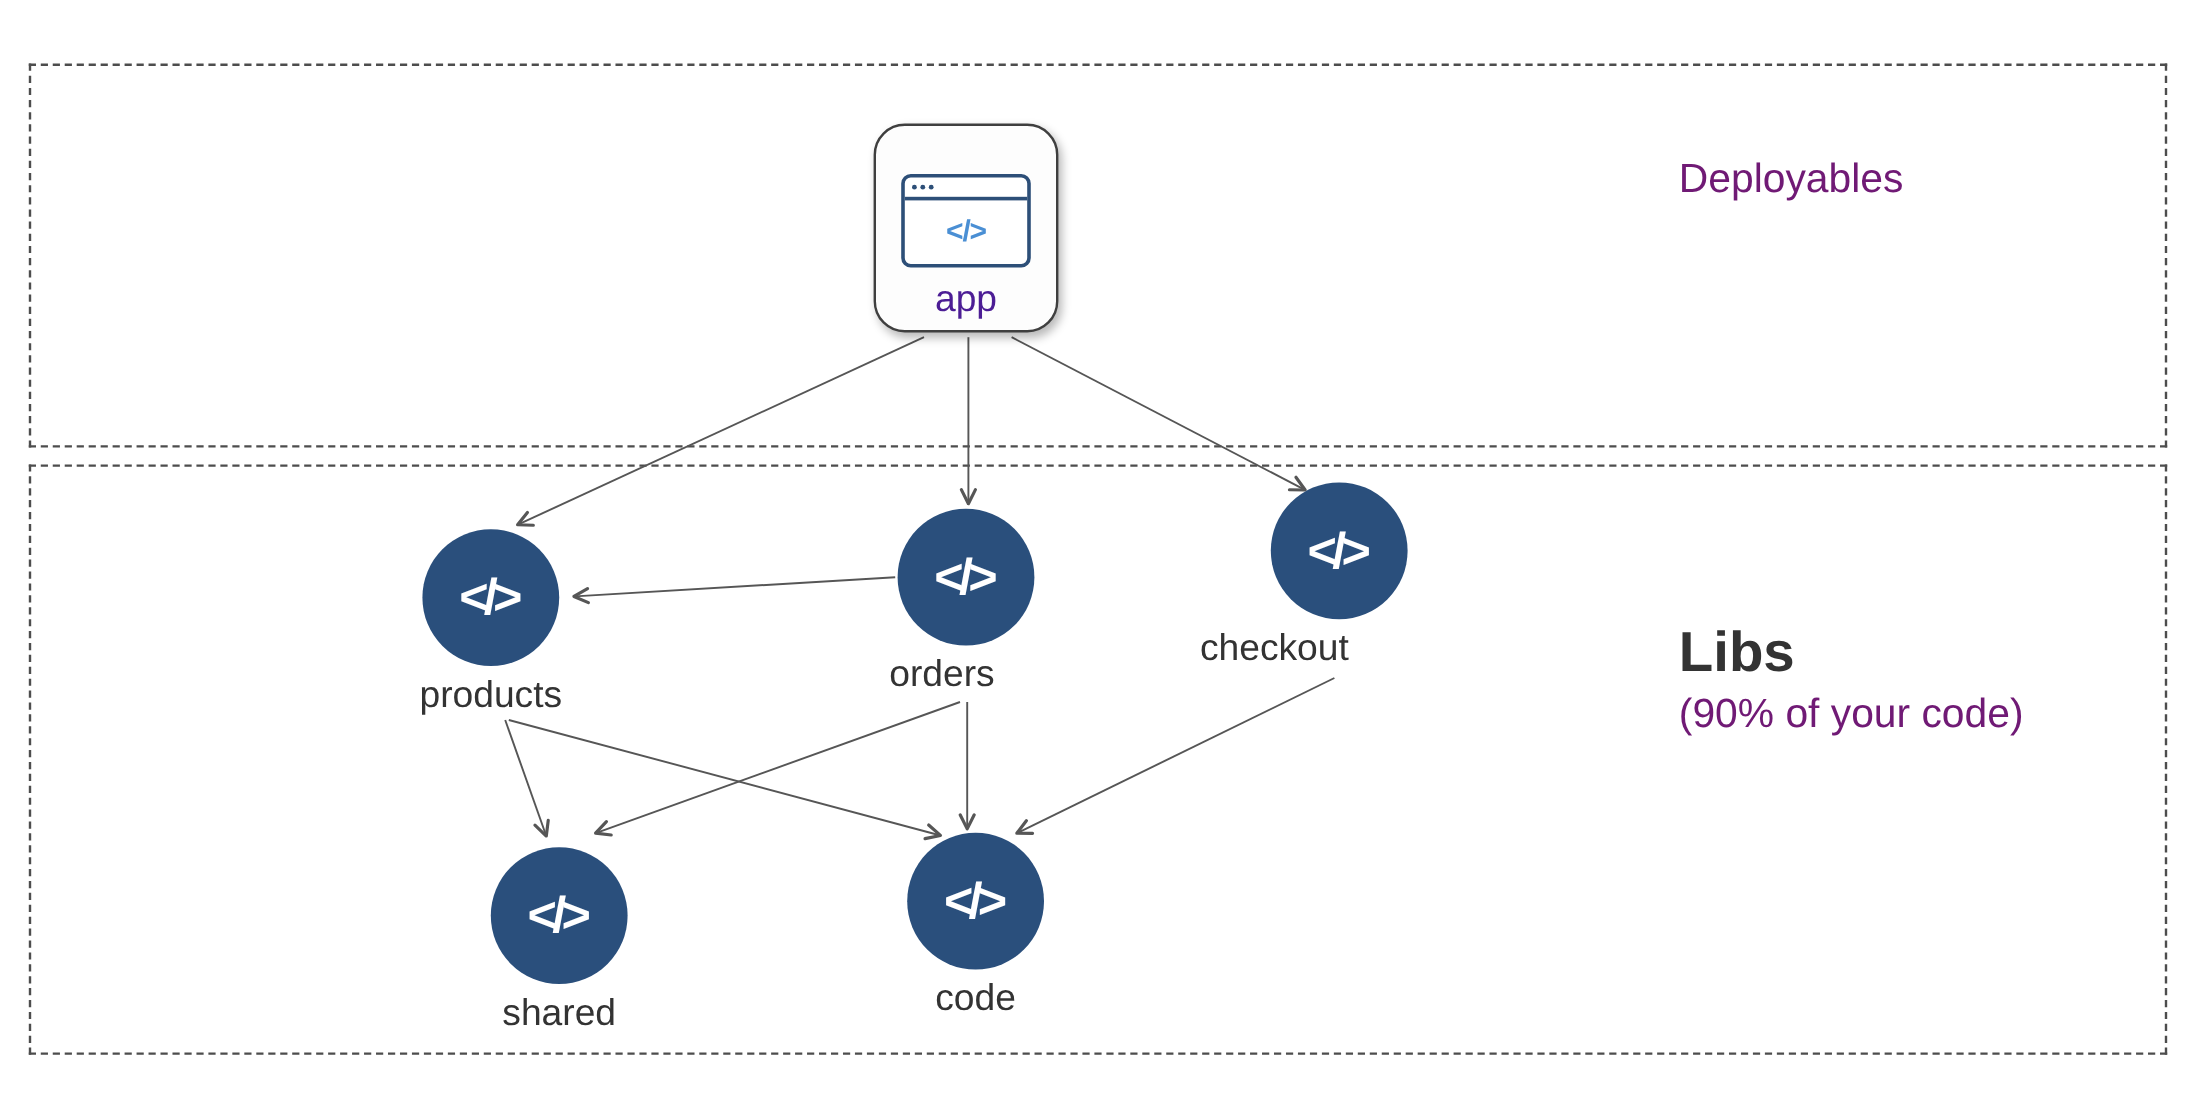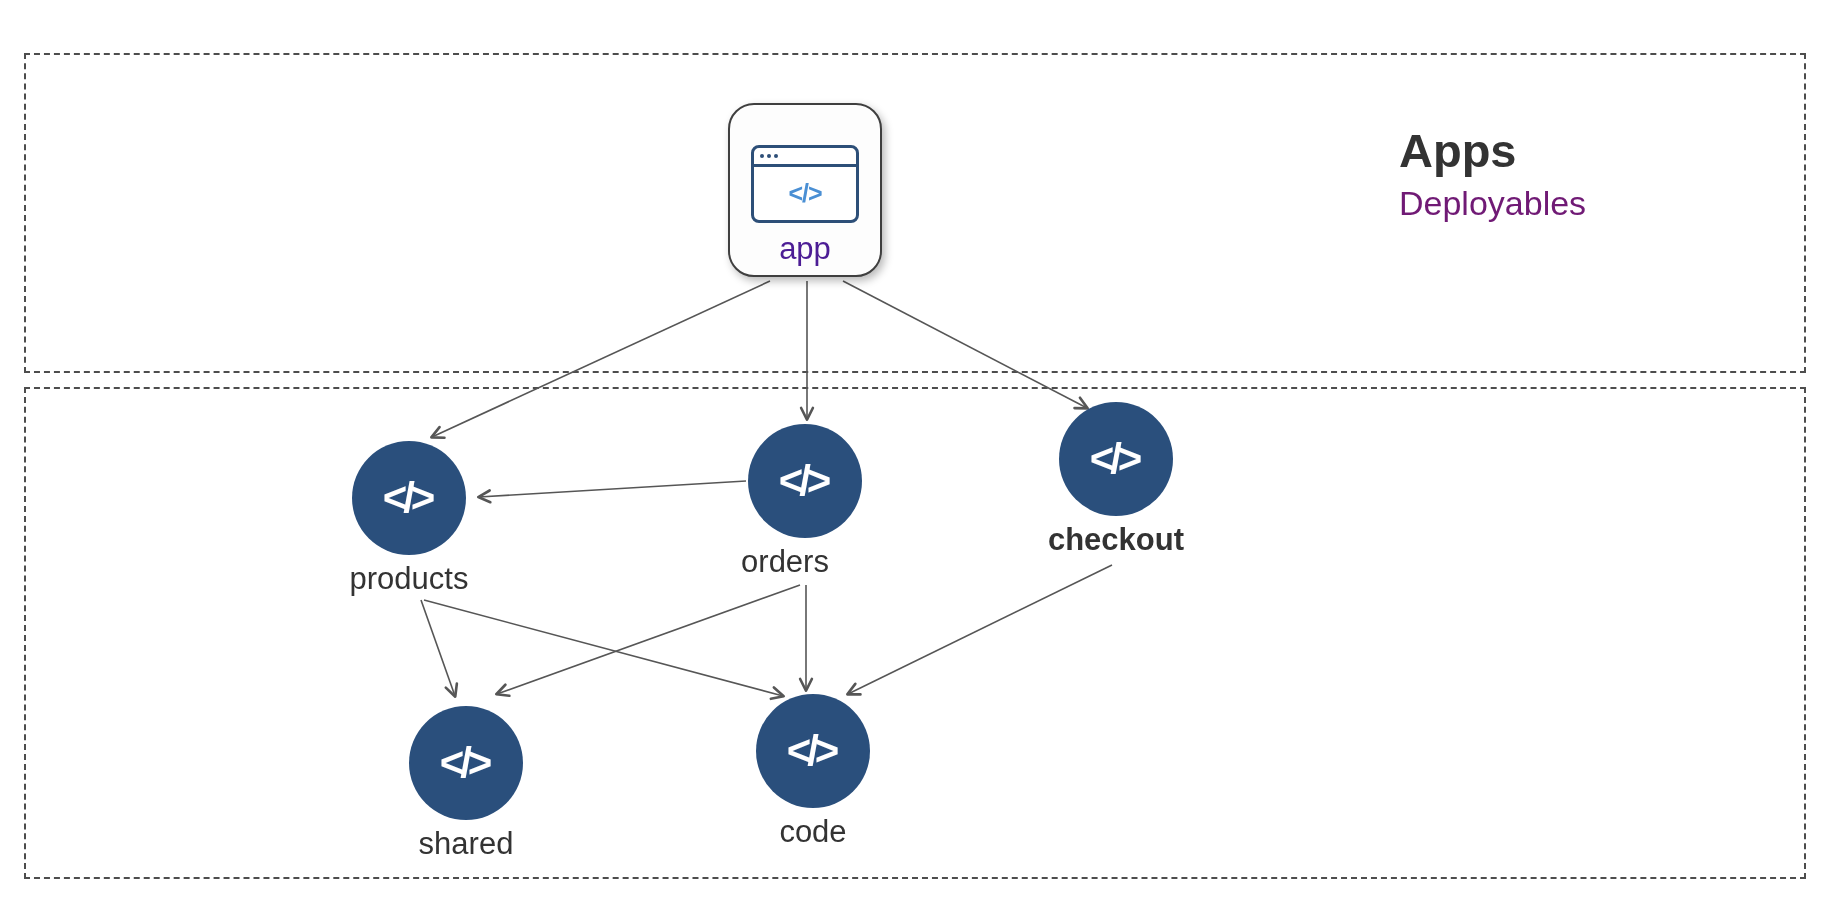--- a/index.html
+++ b/index.html
@@ -88,29 +88,32 @@
         <span class="lib-glyph">&lt;/&gt;</span>
       </div>
       <div class="lib-label" style="left: 299px; top: 561px;">products</div>
       <div class="lib-node" style="left: 748px; top: 424px;">
         <span class="lib-glyph">&lt;/&gt;</span>
       </div>
       <div class="lib-label" style="left: 675px; top: 544px;">orders</div>
       <div class="lib-node" style="left: 1059px; top: 402px;">
         <span class="lib-glyph">&lt;/&gt;</span>
       </div>
-      <div class="lib-label" style="left: 1006px; top: 522px; font-weight: bold;">checkout</div>
+      <div class="lib-label" style="left: 952px; top: 522px;">checkout</div>
       <div class="lib-node" style="left: 409px; top: 706px;">
         <span class="lib-glyph">&lt;/&gt;</span>
       </div>
       <div class="lib-label" style="left: 356px; top: 826px;">shared</div>
       <div class="lib-node" style="left: 756px; top: 694px;">
         <span class="lib-glyph">&lt;/&gt;</span>
       </div>
       <div class="lib-label" style="left: 703px; top: 814px;">code</div>
     </div>
 
   <div class="region-label" id="apps-label">
-    <div class="region-title">Apps</div>
     <div class="region-subtitle">Deployables</div>
+  </div>
+  <div class="region-label" id="libs-label">
+    <div class="region-title">Libs</div>
+    <div class="region-subtitle">(90% of your code)</div>
   </div>
 
 </div>
 
 </body></html>

